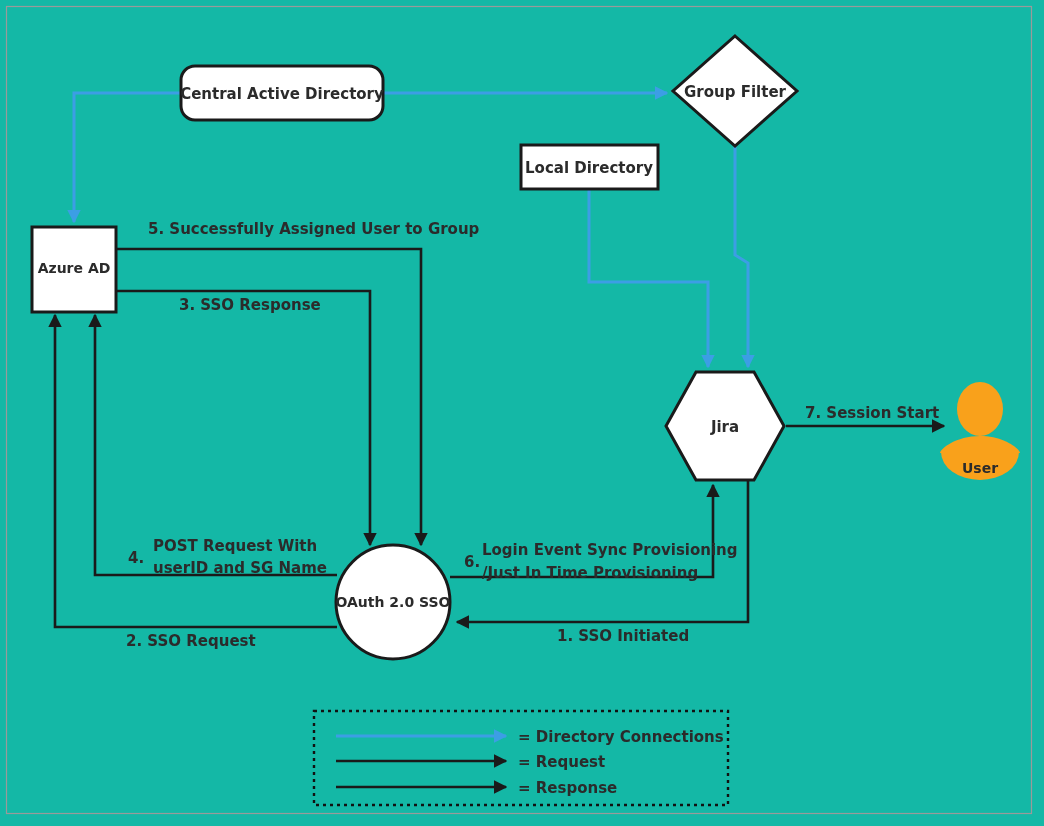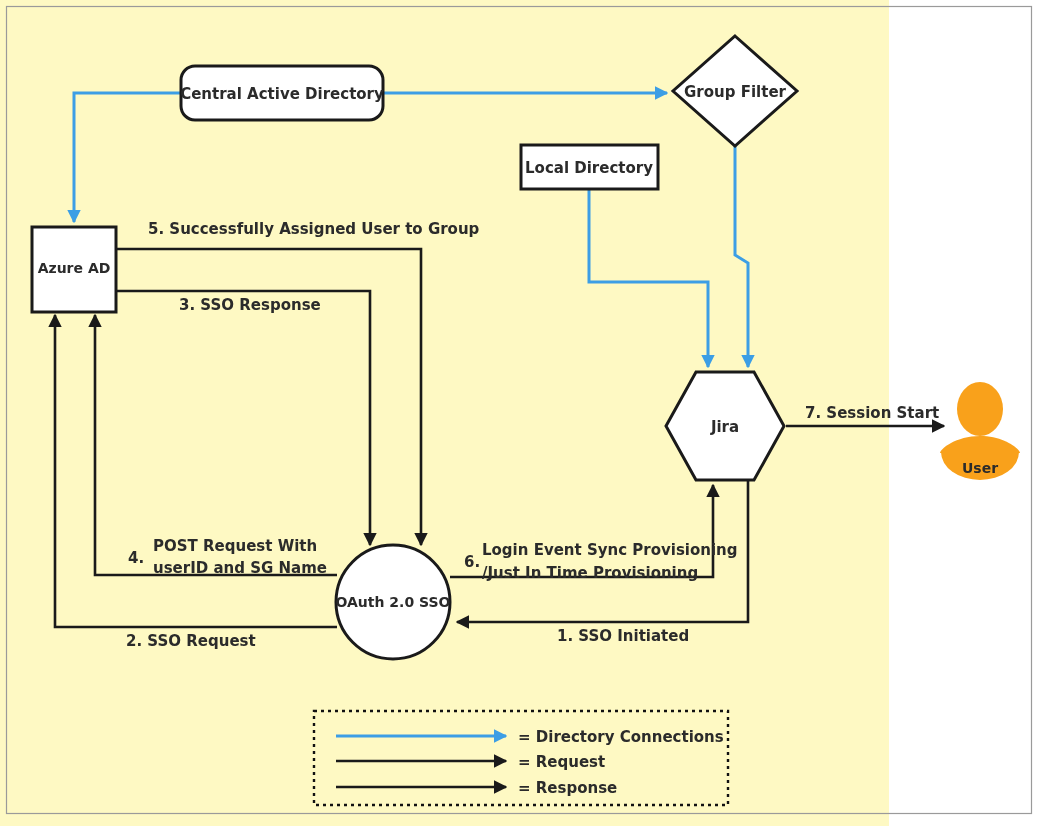--- a/index.html
+++ b/index.html
@@ -8,23 +8,23 @@
     background: #ffffff;
   }
   body {
     width: 1044px;
     height: 826px;
     font-family: "DejaVu Sans", sans-serif;
     overflow: hidden;
   }
   #canvas {
     position: relative;
-    width: 889px;
+    width: 1044px;
     height: 826px;
-    background: #fef9c3;
+    background: #14b8a6;
   }
   svg#diagram {
     position: absolute;
     left: 0;
     top: 0;
     width: 1044px;
     height: 826px;
   }
   .page-frame {
     fill: none;

